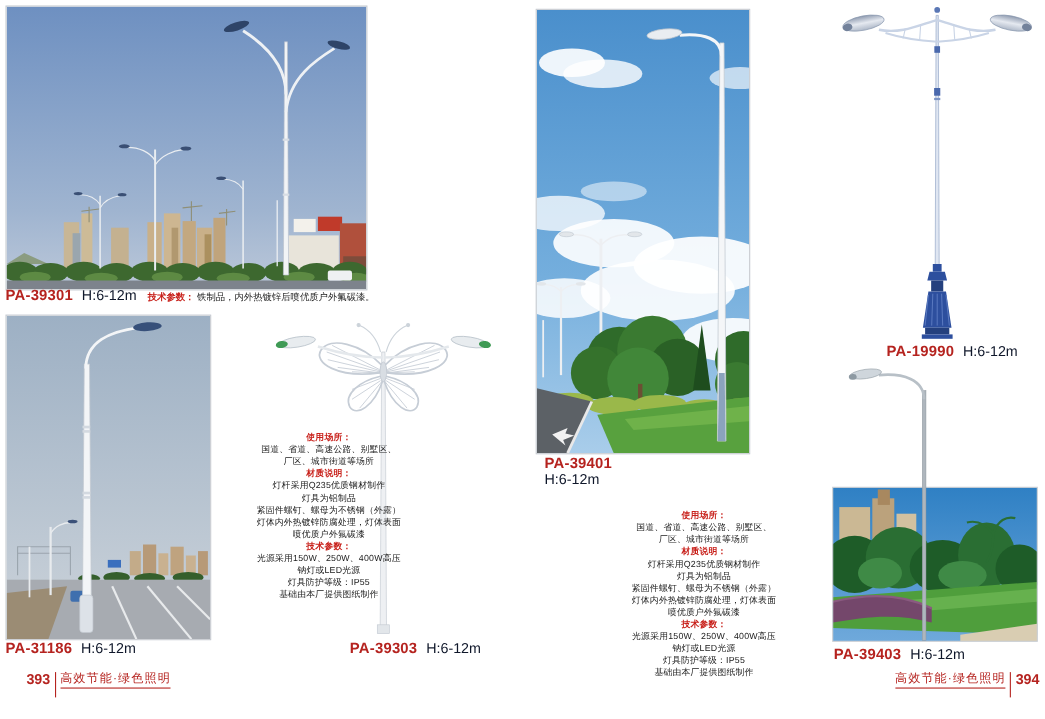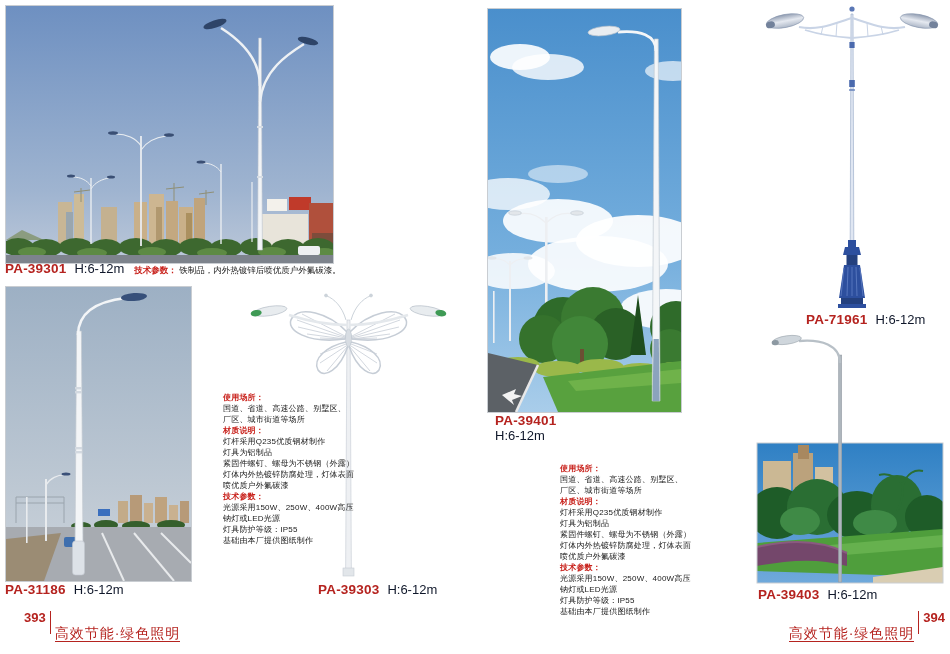--- a/index.html
+++ b/index.html
@@ -1,33 +1,33 @@
 <!DOCTYPE html>
 <html><head>
 <meta charset="utf-8">
 <style>
   html,body{margin:0;padding:0;background:#ffffff;}
   .page{position:relative;width:950px;height:654px;background:#ffffff;overflow:hidden;
-        font-family:"Liberation Sans","DejaVu Sans",sans-serif;}
+        font-family:"Liberation Sans","DejaVu Sans",sans-serif;text-align:center;}
   .photo{position:absolute;overflow:hidden;border:1px solid #c9cdd2;background:#eef1f4;}
   .render{position:absolute;overflow:hidden;background:#ffffff;}
   .photo svg,.render svg{display:block;width:100%;height:100%;}
   .prod-label{position:absolute;display:flex;align-items:baseline;white-space:nowrap;}
   .code{color:#b5231f;font-weight:bold;font-size:13.5px;letter-spacing:.2px;}
   .hval{color:#0f172a;font-size:13px;margin-left:8px;}
   .tech-inline{font-size:8.5px;margin-left:10px;}
   .tech-inline .t-label{color:#c8201a;font-weight:bold;}
   .tech-inline .t-note{color:#222222;}
   .spec{position:absolute;font-size:8px;line-height:11px;color:#1a1a1a;z-index:5;letter-spacing:.2px;margin-top:15px;}
   .spec .sec-title{color:#c8201a;font-weight:bold;}
   .footer{position:absolute;top:611px;display:flex;align-items:flex-start;}
   .page-num{font-size:13px;font-weight:bold;color:#b5231f;line-height:13px;}
   .v-div{width:1px;height:23px;background:#b5231f;margin:0 4px;}
-  .slogan{font-size:14px;color:#b5231f;border-bottom:1px solid #b5231f;
-          padding-bottom:2px;line-height:11px;margin-top:17px;letter-spacing:1px;}
+  .slogan{font-size:11px;color:#b5231f;border-bottom:1px solid #b5231f;
+          padding-bottom:2px;line-height:11px;margin-top:1px;letter-spacing:1px;}
 </style>
 </head>
 <body>
 
 <div class="page">
 
   <div class="photo" style="left:5px;top:5px;width:327px;height:257px;">
     <svg viewBox="0 0 327 257" preserveAspectRatio="none">
       <defs>
         <linearGradient id="sky1" x1="0" y1="0" x2="0" y2="1">
@@ -389,21 +389,21 @@
           <polygon points="87,263 103,263 108,296 82,296" fill="#2d4f9e"></polygon>
           <path d="M87,266 L84,294 M91,265 L90,294 M95,265 L95,294 M99,265 L100,294 M103,266 L106,294" stroke="#5a79c0" stroke-width="0.9" fill="none"></path>
           <rect x="84" y="296" width="22" height="6" fill="#24407e"></rect>
           <rect x="81" y="302" width="28" height="4" fill="#2d4f9e"></rect>
         </g>
       </g>
     </svg>
   </div>
 
   <div class="prod-label" style="left:806px;top:312px;">
-    <span class="code">PA-71961</span>
+    <span class="code">PA-19990</span>
     <span class="hval">H:6-12m</span>
   </div>
 
   <div class="render" style="left:755px;top:325px;width:190px;height:263px;">
     <svg viewBox="0 0 190 263" preserveAspectRatio="none">
       <defs>
         <linearGradient id="sky6" x1="0" y1="0" x2="0" y2="1">
           <stop offset="0" stop-color="#2f80c4"></stop>
           <stop offset="1" stop-color="#6fa9db"></stop>
         </linearGradient>

